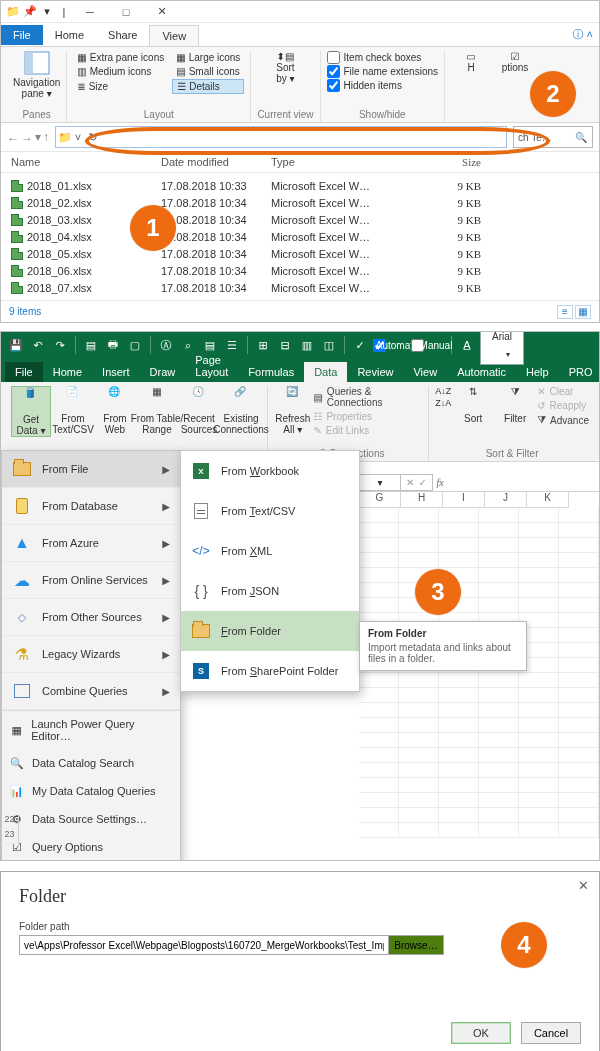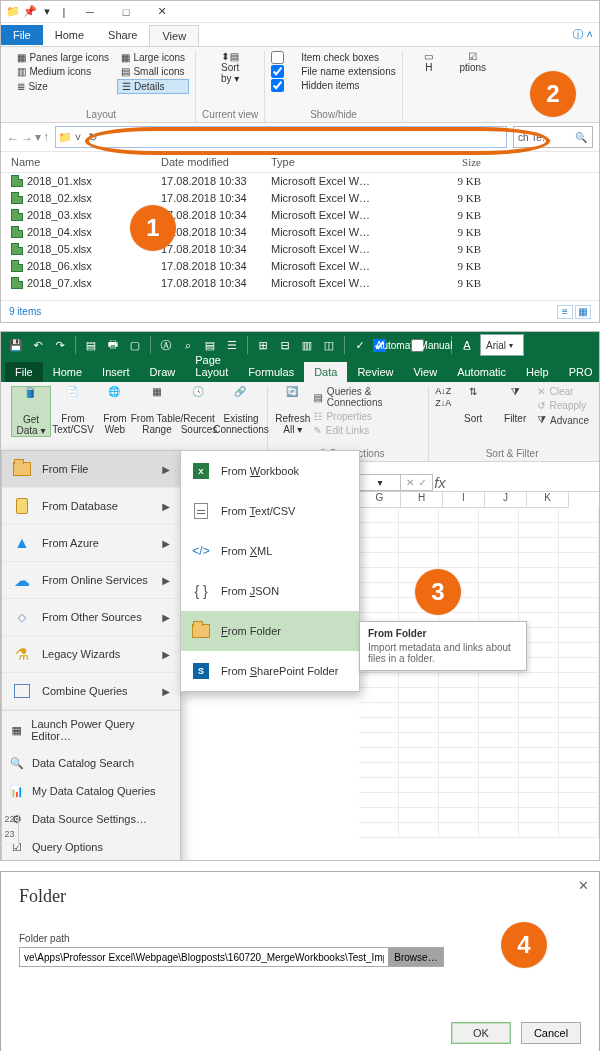--- a/index.html
+++ b/index.html
@@ -22,57 +22,57 @@
   .rgroup { display:flex; flex-direction:column; align-items:center; border-right:1px solid #e1e1e1; padding:0 6px;}
   .rgroup:last-child{border-right:none;}
   .rgroup .label { font-size:10px; color:#7a7a7a; margin-top:auto; margin-bottom:2px;}
   .nav-pane { display:flex; flex-direction:column; align-items:center; font-size:10px;}
   .nav-pane svg { margin-bottom:2px;}
   .layouts { display:grid; grid-template-columns:auto auto; gap:1px 4px; font-size:10px;}
   .layouts div { display:flex; align-items:center; gap:3px; padding:1px 4px;}
   .layouts .sel { background:#cde6f7; border:1px solid #8ab8e0;}
   .sortbox { display:flex; flex-direction:column; align-items:center; font-size:10px;}
   .showhide { display:flex; flex-direction:column; gap:1px; font-size:10px;}
-  .showhide label { display:flex; align-items:center; gap:17px;}
+  .showhide label { display:flex; align-items:center; gap:4px;}
   .bigbtn { display:flex; flex-direction:column; align-items:center; font-size:10px; width:40px;}
 
   .addrbar-row { display:flex; align-items:center; padding:3px 6px; gap:6px; background:#fff;}
   .navarrows { display:flex; gap:2px; font-size:12px; color:#888;}
   .addrfield { flex:1; height:22px; border:1px solid #a3c0e8; display:flex; align-items:center; background:#fff; padding:0 2px;}
   .addrfield .pathsel { flex:1; background:#3399ff; color:#fff; padding:1px 4px; font-size:10px; overflow:hidden; white-space:nowrap;}
   .searchfield { width:80px; height:22px; border:1px solid #b6b6b6; color:#555; font-size:10px; padding:0 4px;display:flex;align-items:center;}
   .circle-mark { position:absolute; border:4px solid #e66a10; border-radius:50%/50%; pointer-events:none;}
   .addr-circle { left:85px; top:127px; width:465px; height:28px; border-radius:100px/20px;}
 
   .columns { display:flex; border-top:1px solid #e6e6e6; border-bottom:1px solid #e6e6e6; font-size:11px; color:#555; padding:4px 10px; gap:0;}
   .columns span { }
   .col-name{width:150px;}
   .col-date{width:110px;}
   .col-type{width:130px;}
   .col-size{width:80px; text-align:right;font-family:Liberation Serif, serif;}
   .filelist { padding:2px 10px 6px;}
-  .filerow { display:flex; align-items:flex-start; height:17px; font-size:11px;}
+  .filerow { display:flex; align-items:flex-end; height:17px; font-size:11px;}
   .filerow .fname{ width:150px; display:flex; align-items:center; gap:4px;}
   .xlsicon { width:12px; height:12px; background:linear-gradient(#5da557,#5da557); border:1px solid #2a7a3a; position:relative;}
   .xlsicon:before{content:""; position:absolute; right:-1px; top:-1px; width:4px; height:4px; background:#fff; border-left:1px solid #2a7a3a; border-bottom:1px solid #2a7a3a;}
   .statusbar { display:flex; align-items:center; height:22px; border-top:1px solid #e6e6e6; padding:0 8px; font-size:10px; color:#1979ca;}
   .statusbar .viewtoggles{ margin-left:auto; display:flex; gap:2px;}
   .statusbar .viewtoggles span{ width:16px; height:14px; border:1px solid #bcd4ee; display:flex;align-items:center;justify-content:center;}
 
   .orange-badge { position:absolute; width:46px; height:46px; background:#ee6b11; border-radius:50%; color:#fff; font-size:24px; font-weight:600; display:flex; align-items:center; justify-content:center; box-shadow:0 0 0 1px rgba(0,0,0,.05);}
   .b1{ left:130px; top:205px;}
   .b2{ left:530px; top:71px;}
 
   
   .excel { position:relative; margin-top:8px; border:1px solid #bfbfbf; background:#fff;}
   .ex-qat { height:26px; background:#0a6c3e; display:flex; align-items:center; gap:4px; padding:0 6px; color:#fff;}
   .ex-qat .sep { width:1px; background:rgba(255,255,255,.3); height:18px; margin:0 2px;}
   .ex-qat span { width:18px;height:18px;display:flex;align-items:center;justify-content:center;}
   .ex-qat .chk { display:flex; align-items:center; gap:3px; font-size:10px;}
-  .ex-qat .fontsel { background:#fff; color:#333; font-size:10px; padding:1px 6px; border:1px solid #8aa; width:44px; display:flex; align-items:center;}
+  .ex-qat .fontsel { background:#fff; color:#333; font-size:10px; padding:1px 6px; border:1px solid #8aa; width:44px; display:flex; align-items:center;flex-direction:column;}
   .ex-tabs { height:24px; background:#0a6c3e; display:flex; align-items:flex-end; padding:0 0 0 4px;}
   .ex-tab { padding:4px 10px; font-size:11px; color:#fff;}
   .ex-tab.file { background:#064a2a;}
   .ex-tab.active { background:#f3f3f3; color:#217346;}
   .ex-ribbon { display:flex; background:#f3f3f3; border-bottom:1px solid #d4d4d4; height:80px; padding:4px 4px 0;}
   .ex-group { display:flex; flex-direction:column; border-right:1px solid #dadada; padding:0 6px;}
   .ex-group:last-child{border-right:none;}
   .ex-group .row1 { display:flex; gap:2px;}
   .ex-group .lab { font-size:10px; color:#7a7a7a; text-align:center; margin-top:auto; margin-bottom:2px;}
   .rb-big { display:flex; flex-direction:column; align-items:center; width:40px; font-size:10px; text-align:center; gap:1px;}
@@ -95,39 +95,39 @@
   .u { text-decoration:underline; }
 
   .tooltip { position:absolute; left:358px; top:289px; width:168px; background:#fff; border:1px solid #b8b8b8; padding:6px 8px; font-size:10px; box-shadow:1px 2px 6px rgba(0,0,0,.2);}
   .tooltip .tt-title{font-weight:600; margin-bottom:3px;}
   .tooltip .tt-body{color:#666;}
 
   .cells { position:absolute; top:142px; left:358px; right:0; display:flex; flex-direction:column;}
   .formula-row{display:flex; height:18px; border-bottom:1px solid #d0d0d0;}
   .formula-row .ref{width:42px; border:1px solid #bfbfbf; display:flex;align-items:center;justify-content:center;gap:2px;font-size:10px;}
   .formula-row .btns{width:32px;border:1px solid #bfbfbf; border-left:none;display:flex;align-items:center;justify-content:center;gap:4px;color:#999;font-size:10px;}
-  .formula-row .fx{width:14px;display:flex;align-items:center;justify-content:center;font-style:italic;color:#666;font-size:15px;}
+  .formula-row .fx{width:14px;display:flex;align-items:center;justify-content:center;font-style:italic;color:#666;font-size:10px;font-family:Liberation Serif, serif;}
   .colheads{display:flex;height:16px;}
   .colheads span{width:42px;text-align:center;font-size:10px;color:#555;border-right:1px solid #d8d8d8;border-bottom:1px solid #d8d8d8;}
   .gridrows{}
   .gridrows .gr{display:flex;height:15px;}
   .gridrows .gr span{width:42px;border-right:1px solid #ececec;border-bottom:1px solid #ececec;}
   .rownums{ position:absolute; left:0; top:482px; width:18px;}
   .rownums div{height:15px; font-size:9px;color:#666;text-align:center;border-bottom:1px solid #ececec;border-right:1px solid #d0d0d0;}
 
   .b3{ left:415px; top:238px; position:absolute;}
 
   
   .dialog { margin-top:10px; border:1px solid #aaa; padding:14px 18px 14px 18px; position:relative; height:188px;}
   .dialog .close{ position:absolute; top:6px; right:10px; font-size:13px; color:#666;}
   .dialog h3 { font-size:18px; font-weight:400; color:#333; font-family:"Segoe UI Light","Segoe UI";}
-  .dialog .lbl{ font-size:10px; color:#444; margin-top:26px;}
+  .dialog .lbl{ font-size:10px; color:#444; margin-top:14px;}
   .pathrow{ display:flex; margin-top:3px;}
   .pathrow input{ width:370px; height:20px; font-size:10px; padding:0 4px; border:1px solid #a8a8a8;}
-  .pathrow button{ height:20px; width:56px; font-size:10px; border:1px solid #a8a8a8; background:#a3a3a3; margin-left:-1px;}
+  .pathrow button{ height:20px; width:56px; font-size:10px; border:1px solid #a8a8a8; background:#4d7c0f; margin-left:-1px;}
   .dlg-btns{ position:absolute; bottom:14px; right:18px; display:flex; gap:10px;}
   .dlg-btns button{ width:60px; height:22px; font-size:11px; border:1px solid #a8a8a8; background:#f0f0f0;}
   .dlg-btns .ok{color:#333; border:1px solid #83c183; box-shadow:0 0 0 1px #c7e0c3 inset;}
   .b4{ position:absolute; left:500px; top:50px;}
 
   .exp-wrap{position:relative;}
   .ex-wrap{position:relative;}
 
   
   .ibox{width:20px;height:20px;display:inline-flex;align-items:center;justify-content:center;}
@@ -167,26 +167,37 @@
 
   <div class="tabs">
     <div class="tab file">File</div>
     <div class="tab">Home</div>
     <div class="tab">Share</div>
     <div class="tab active">View</div>
     <div class="help">ⓘ ˄</div>
   </div>
 
   <div class="ribbon">
+    <div class="rgroup">
+      <div class="nav-pane">
+        <svg width="26" height="24">
+              <rect x="1" y="1" width="24" height="22" fill="#fff" stroke="#5c9bd5"></rect>
+              <rect x="1" y="1" width="8" height="22" fill="#bcd4ee"></rect>
+            </svg>
+        <span style="white-space:pre;text-align:center;">Navigation
+pane ▾</span>
+      </div>
+      <div class="label">Panes</div>
+    </div>
 
     <div class="rgroup">
       <div class="layouts">
         <div>
               <span>▦</span>
-              <span>Panes large icons</span>
+              <span>Extra pane icons</span>
             </div>
         <div>
               <span>▦</span>
               <span>Large icons</span>
             </div>
         <div>
               <span>▥</span>
               <span>Medium icons</span>
             </div>
         <div>

